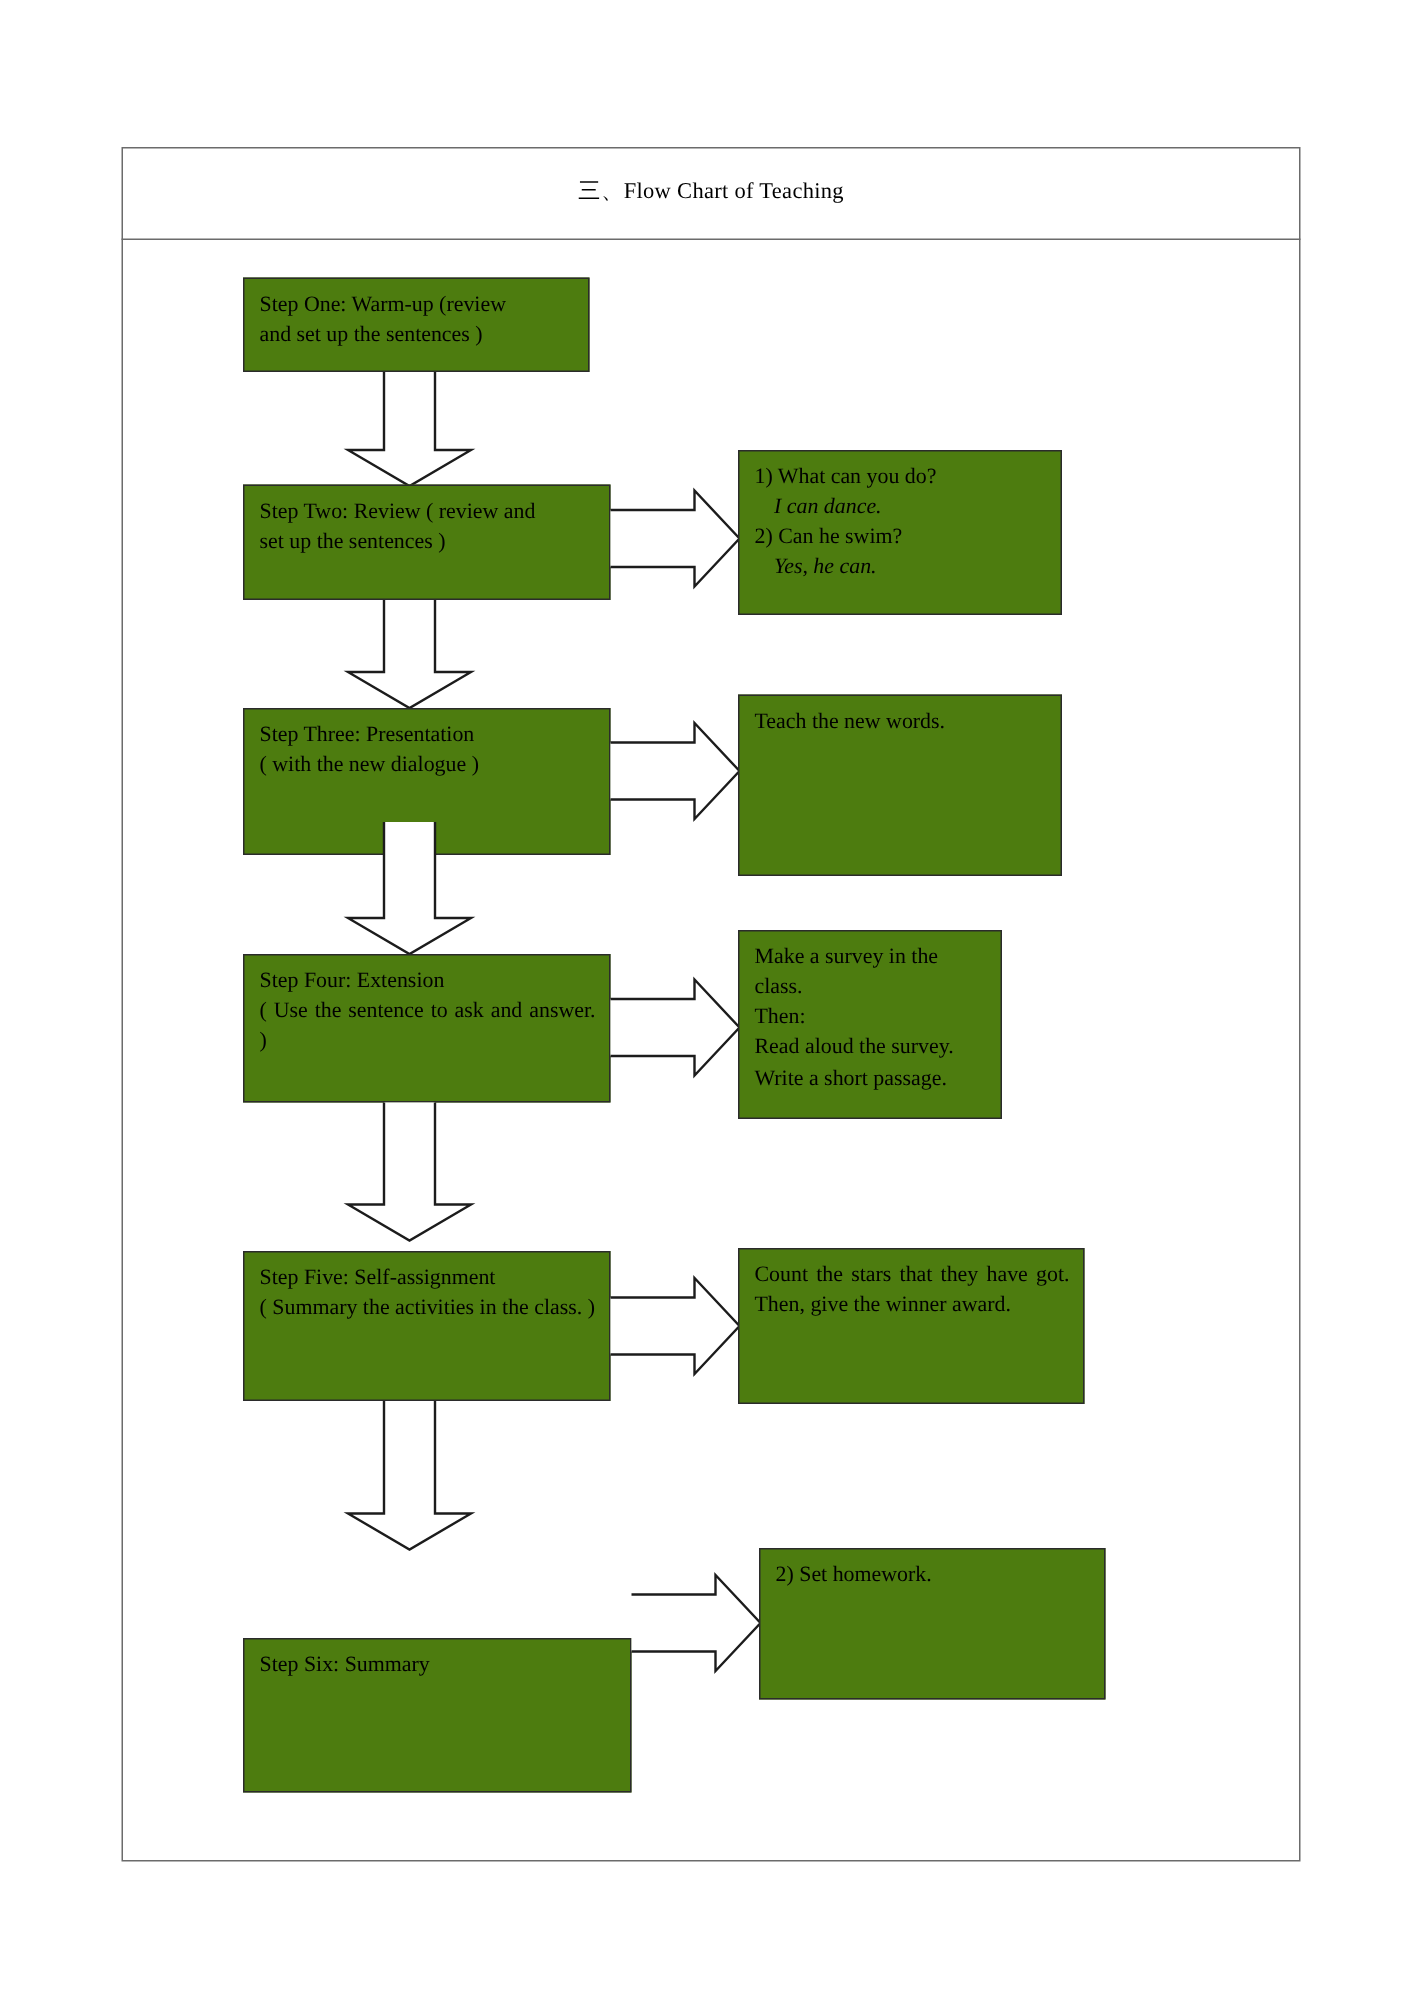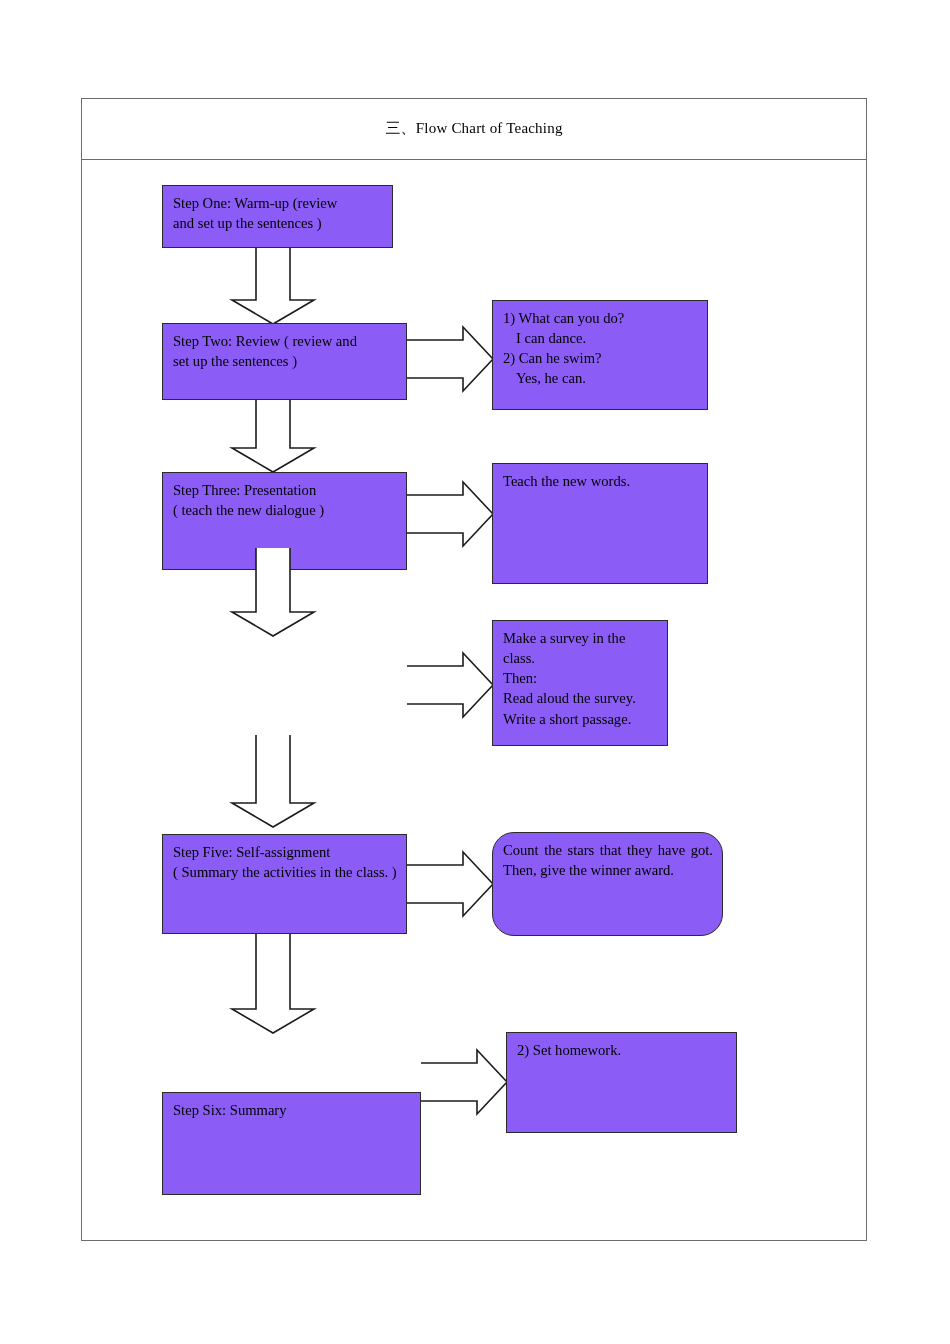--- a/index.html
+++ b/index.html
@@ -47,34 +47,35 @@
     line-height: 1.1;
     letter-spacing: 0.2px;
     white-space: nowrap;
   }
 
   
   .node {
     position: absolute;
     box-sizing: border-box;
     border: 1.5px solid #2b2b2b;
-    background: #8b5cf6;
+    background: #4d7c0f;
     padding: 7px 9px 14px 10px;
     font-size: 14.6px;
     line-height: 1.38;
   }
   .node p {
     margin: 0;
   }
   .just {
     text-align: justify;
     text-align-last: left;
   }
   .indent-sub {
     padding-left: 13px;
+    font-style: italic;
   }
 
   
   .conn {
     position: absolute;
   }
   .conn svg {
     display: block;
     overflow: visible;
   }
@@ -125,39 +126,43 @@
   </div>
 
   <div class="conn" style="left:228px; top:400px; width:90px; height:72px;">
     <svg width="90" height="72" viewBox="0 0 90 72">
       <path d="M 28 0 L 28 48 L 4 48 L 45 72 L 86 48 L 62 48 L 62 0"></path>
     </svg>
   </div>
 
   <div class="node" style="left:162px; top:472px; width:245px; height:98px;">
     <p>Step Three: Presentation</p>
-    <p>( teach the new dialogue )</p>
+    <p>( with the new dialogue )</p>
   </div>
 
   <div class="conn" style="left:407px; top:482px; width:86px; height:64px;">
     <svg width="86" height="64" viewBox="0 0 86 64">
       <path d="M 0 13 L 56 13 L 56 0 L 86 32 L 56 64 L 56 51 L 0 51"></path>
     </svg>
   </div>
 
   <div class="node just" style="left:492px; top:463px; width:216px; height:121px;">
     <p style="text-align:left;">Teach the new words.</p>
   </div>
 
   <div class="conn" style="left:228px; top:548px; width:90px; height:88px;">
     <svg width="90" height="88" viewBox="0 0 90 88">
       <path d="M 28 0 L 28 64 L 4 64 L 45 88 L 86 64 L 62 64 L 62 0"></path>
     </svg>
   </div>
 
+  <div class="node just" style="left:162px; top:636px; width:245px; height:99px;">
+    <p style="text-align:left;">Step Four: Extension</p>
+    <p>(  Use  the  sentence  to  ask  and answer. )</p>
+  </div>
 
   <div class="conn" style="left:407px; top:653px; width:86px; height:64px;">
     <svg width="86" height="64" viewBox="0 0 86 64">
       <path d="M 0 13 L 56 13 L 56 0 L 86 32 L 56 64 L 56 51 L 0 51"></path>
     </svg>
   </div>
 
   <div class="node" style="left:492px; top:620px; width:176px; height:126px;">
     <p>Make a survey in the class.</p>
     <p>Then:</p>
@@ -175,21 +180,21 @@
     <p style="text-align:center;">Step Five: Self-assignment</p>
     <p>( Summary the activities in the class. )</p>
   </div>
 
   <div class="conn" style="left:407px; top:852px; width:86px; height:64px;">
     <svg width="86" height="64" viewBox="0 0 86 64">
       <path d="M 0 13 L 56 13 L 56 0 L 86 32 L 56 64 L 56 51 L 0 51"></path>
     </svg>
   </div>
 
-  <div class="node just" style="left:492px; top:832px; width:231px; height:104px;border-radius:22px;">
+  <div class="node just" style="left:492px; top:832px; width:231px; height:104px;">
     <p>Count the stars that they have got. Then, give the winner award.</p>
   </div>
 
   <div class="conn" style="left:228px; top:934px; width:90px; height:99px;">
     <svg width="90" height="99" viewBox="0 0 90 99">
       <path d="M 28 0 L 28 75 L 4 75 L 45 99 L 86 75 L 62 75 L 62 0"></path>
     </svg>
   </div>
 
   <div class="node just" style="left:162px; top:1092px; width:259px; height:103px;">

